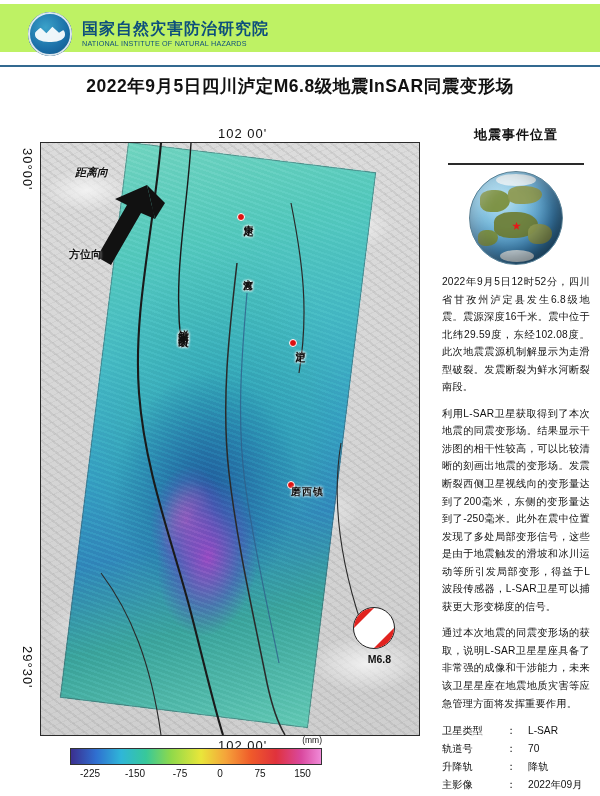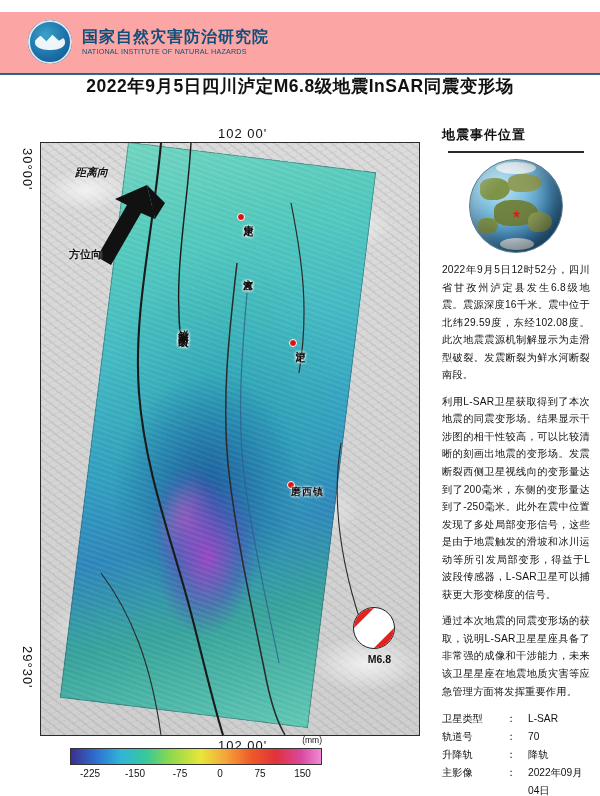--- a/index.html
+++ b/index.html
@@ -7,22 +7,22 @@
     width:600px;height:796px;
     background:#ffffff;
     font-family:"Liberation Sans", sans-serif;
     color:#111;
     position:relative;
     overflow:hidden;
   }
 
   
   .header{
-    position:absolute;left:0;top:12px;width:600px;height:62px;
-    background:#fca5a5;
+    position:absolute;left:0;top:4px;width:600px;height:48px;
+    background:#bef264;
   }
   .hdr-inner{
     position:absolute;left:28px;top:8px;display:flex;align-items:center;gap:10px;
   }
   .logo{
     width:44px;height:44px;border-radius:50%;
     background:radial-gradient(circle at 40% 35%, #3ba2c9 0%, #1b6fa8 55%, #0f4f7d 100%);
     position:relative;flex:none;
     box-shadow:0 0 0 1px #0d4a74 inset;
   }
@@ -149,22 +149,22 @@
   }
   .cbar-ticks span{
     position:absolute;font-size:10px;color:#111;transform:translateX(-50%);
   }
 
   
   .right{
     position:absolute;left:442px;top:126px;width:148px;
   }
   .r-title{
-    font-size:13px;font-weight:bold;color:#111;text-align:left;letter-spacing:1px;
-    position:relative;padding-bottom:9px;margin-bottom:6px;
+    font-size:13px;font-weight:bold;color:#111;text-align:center;letter-spacing:1px;
+    position:relative;padding-bottom:21px;margin-bottom:6px;
   }
   .r-title:after{
     content:"";position:absolute;left:6px;right:6px;bottom:0;height:2px;background:#2a2a2a;
   }
   .globe{
     width:92px;height:92px;margin:0 auto 8px auto;border-radius:50%;
     background:
       radial-gradient(circle at 34% 30%, #bfe3f2 0%, #7fc0e0 28%, #3f86b8 62%, #0d3f63 100%);
     position:relative;overflow:hidden;border:1px solid #5a7f92;
   }

